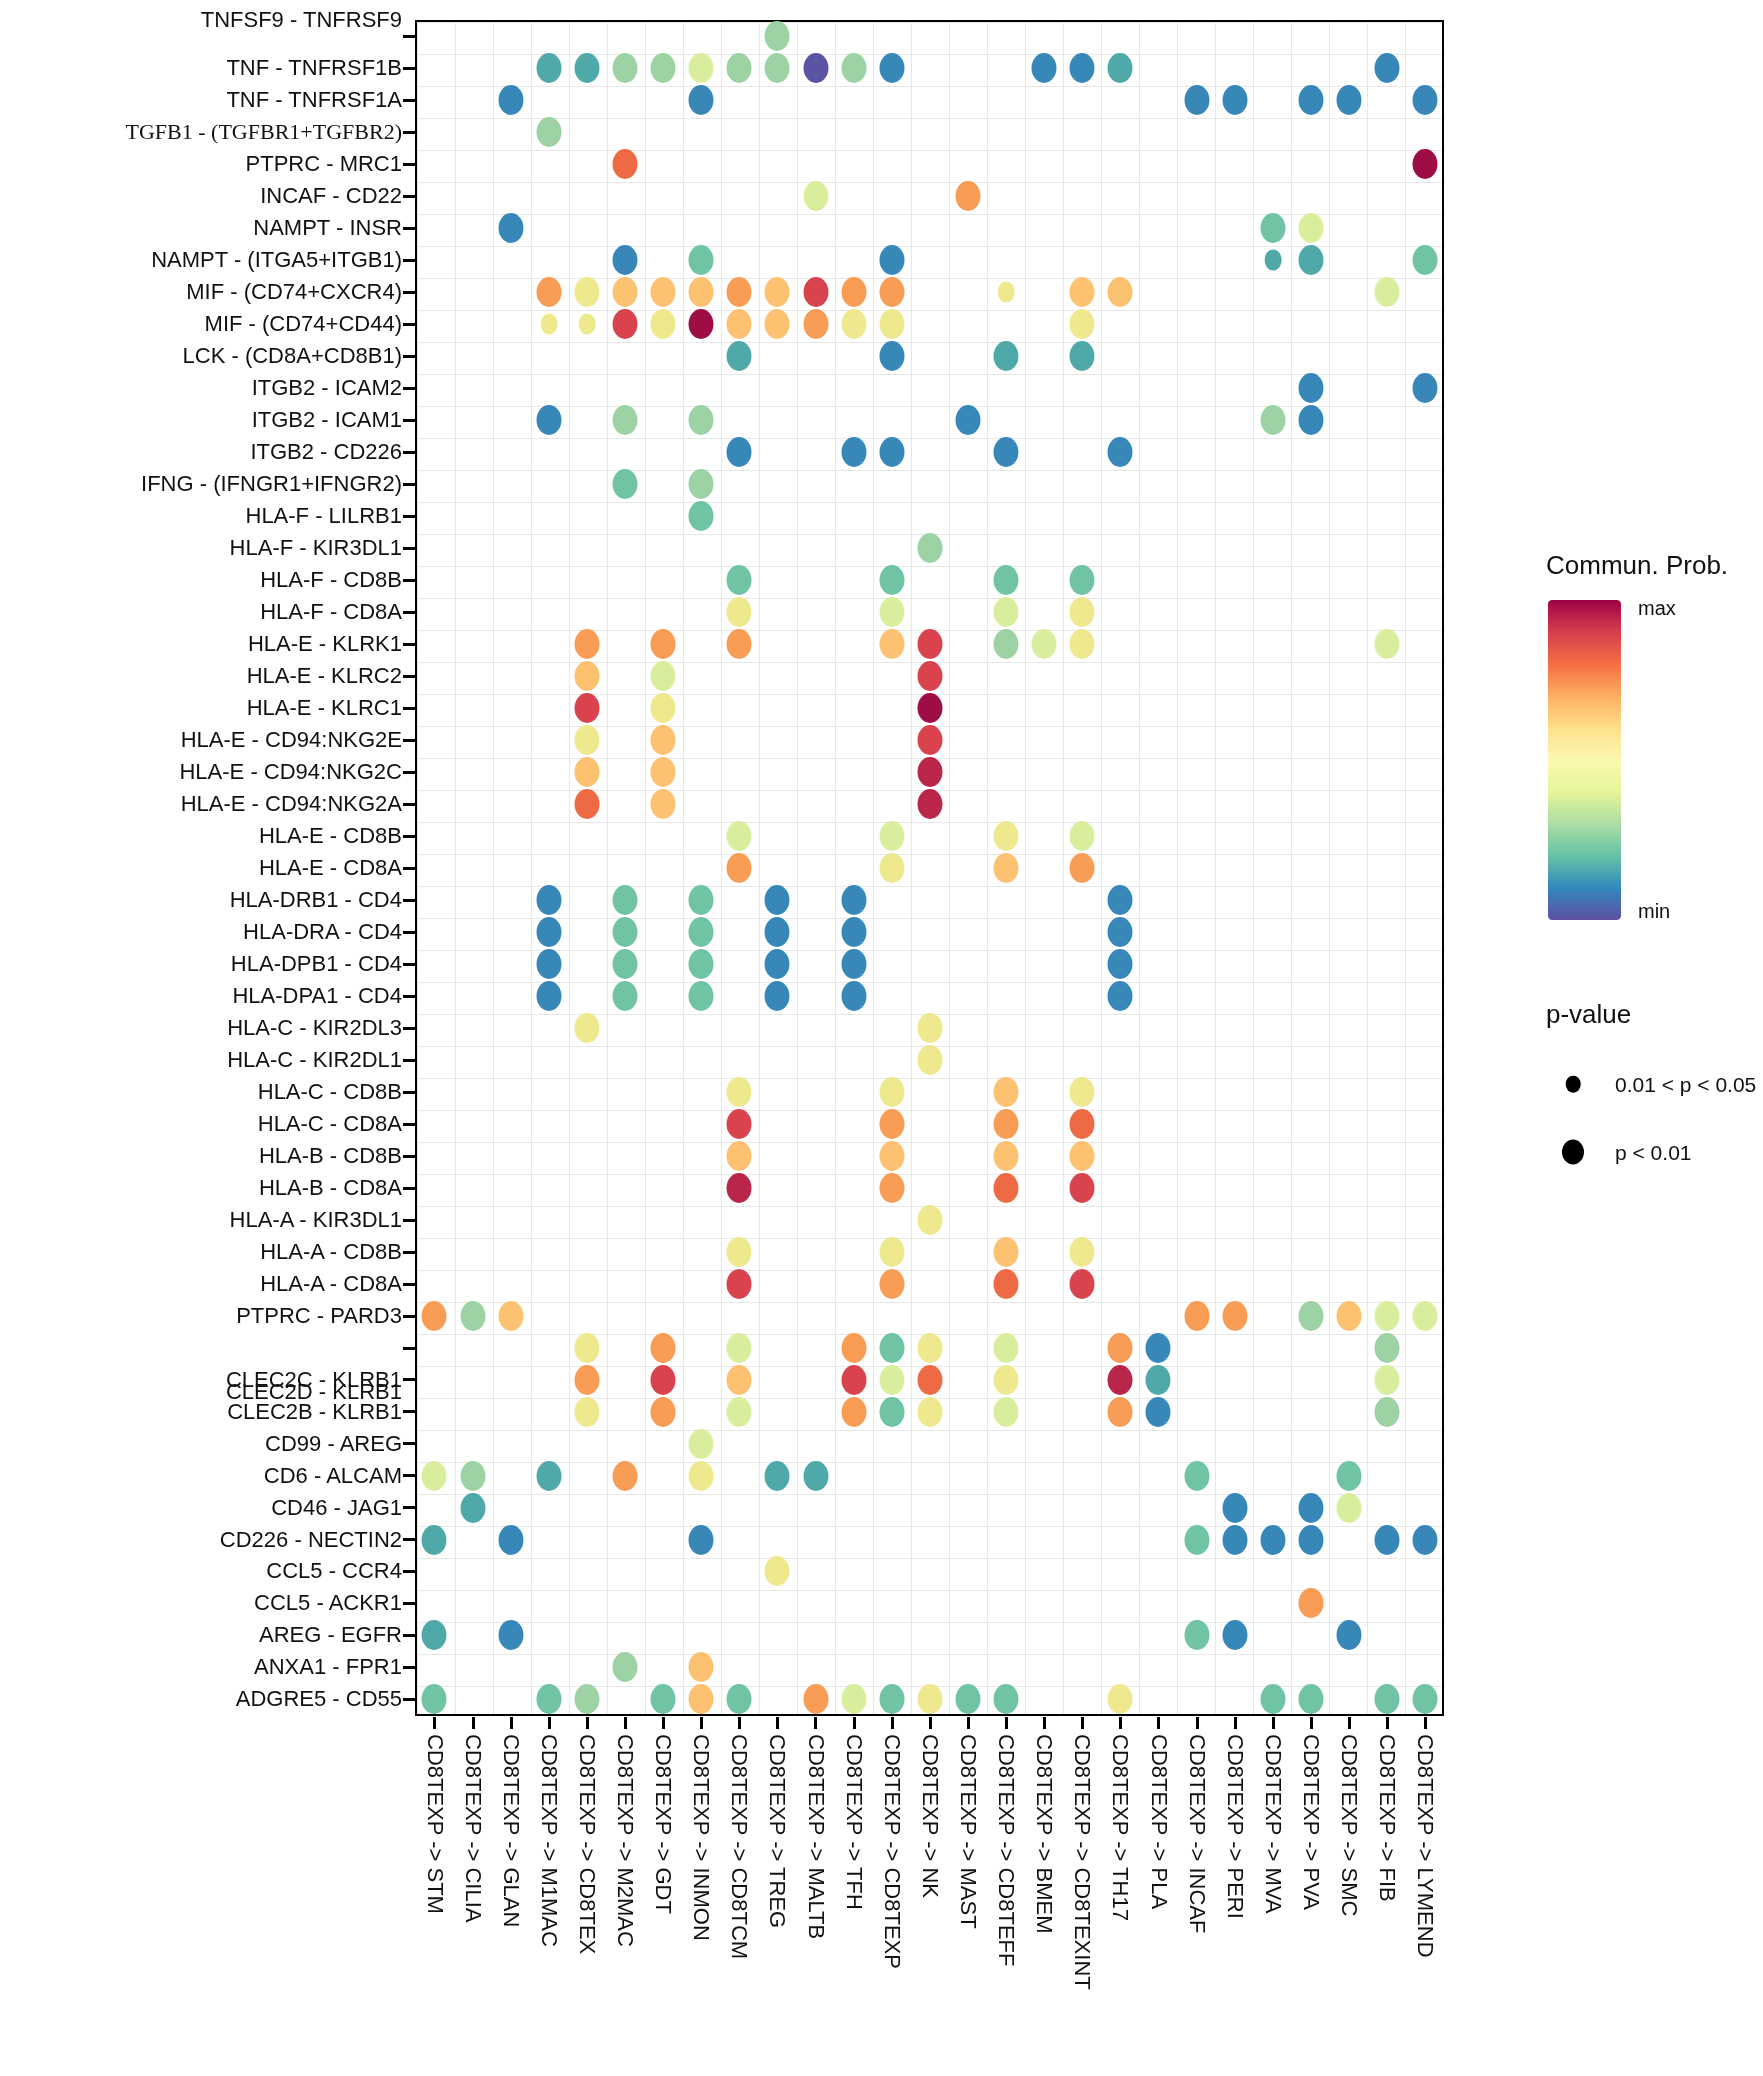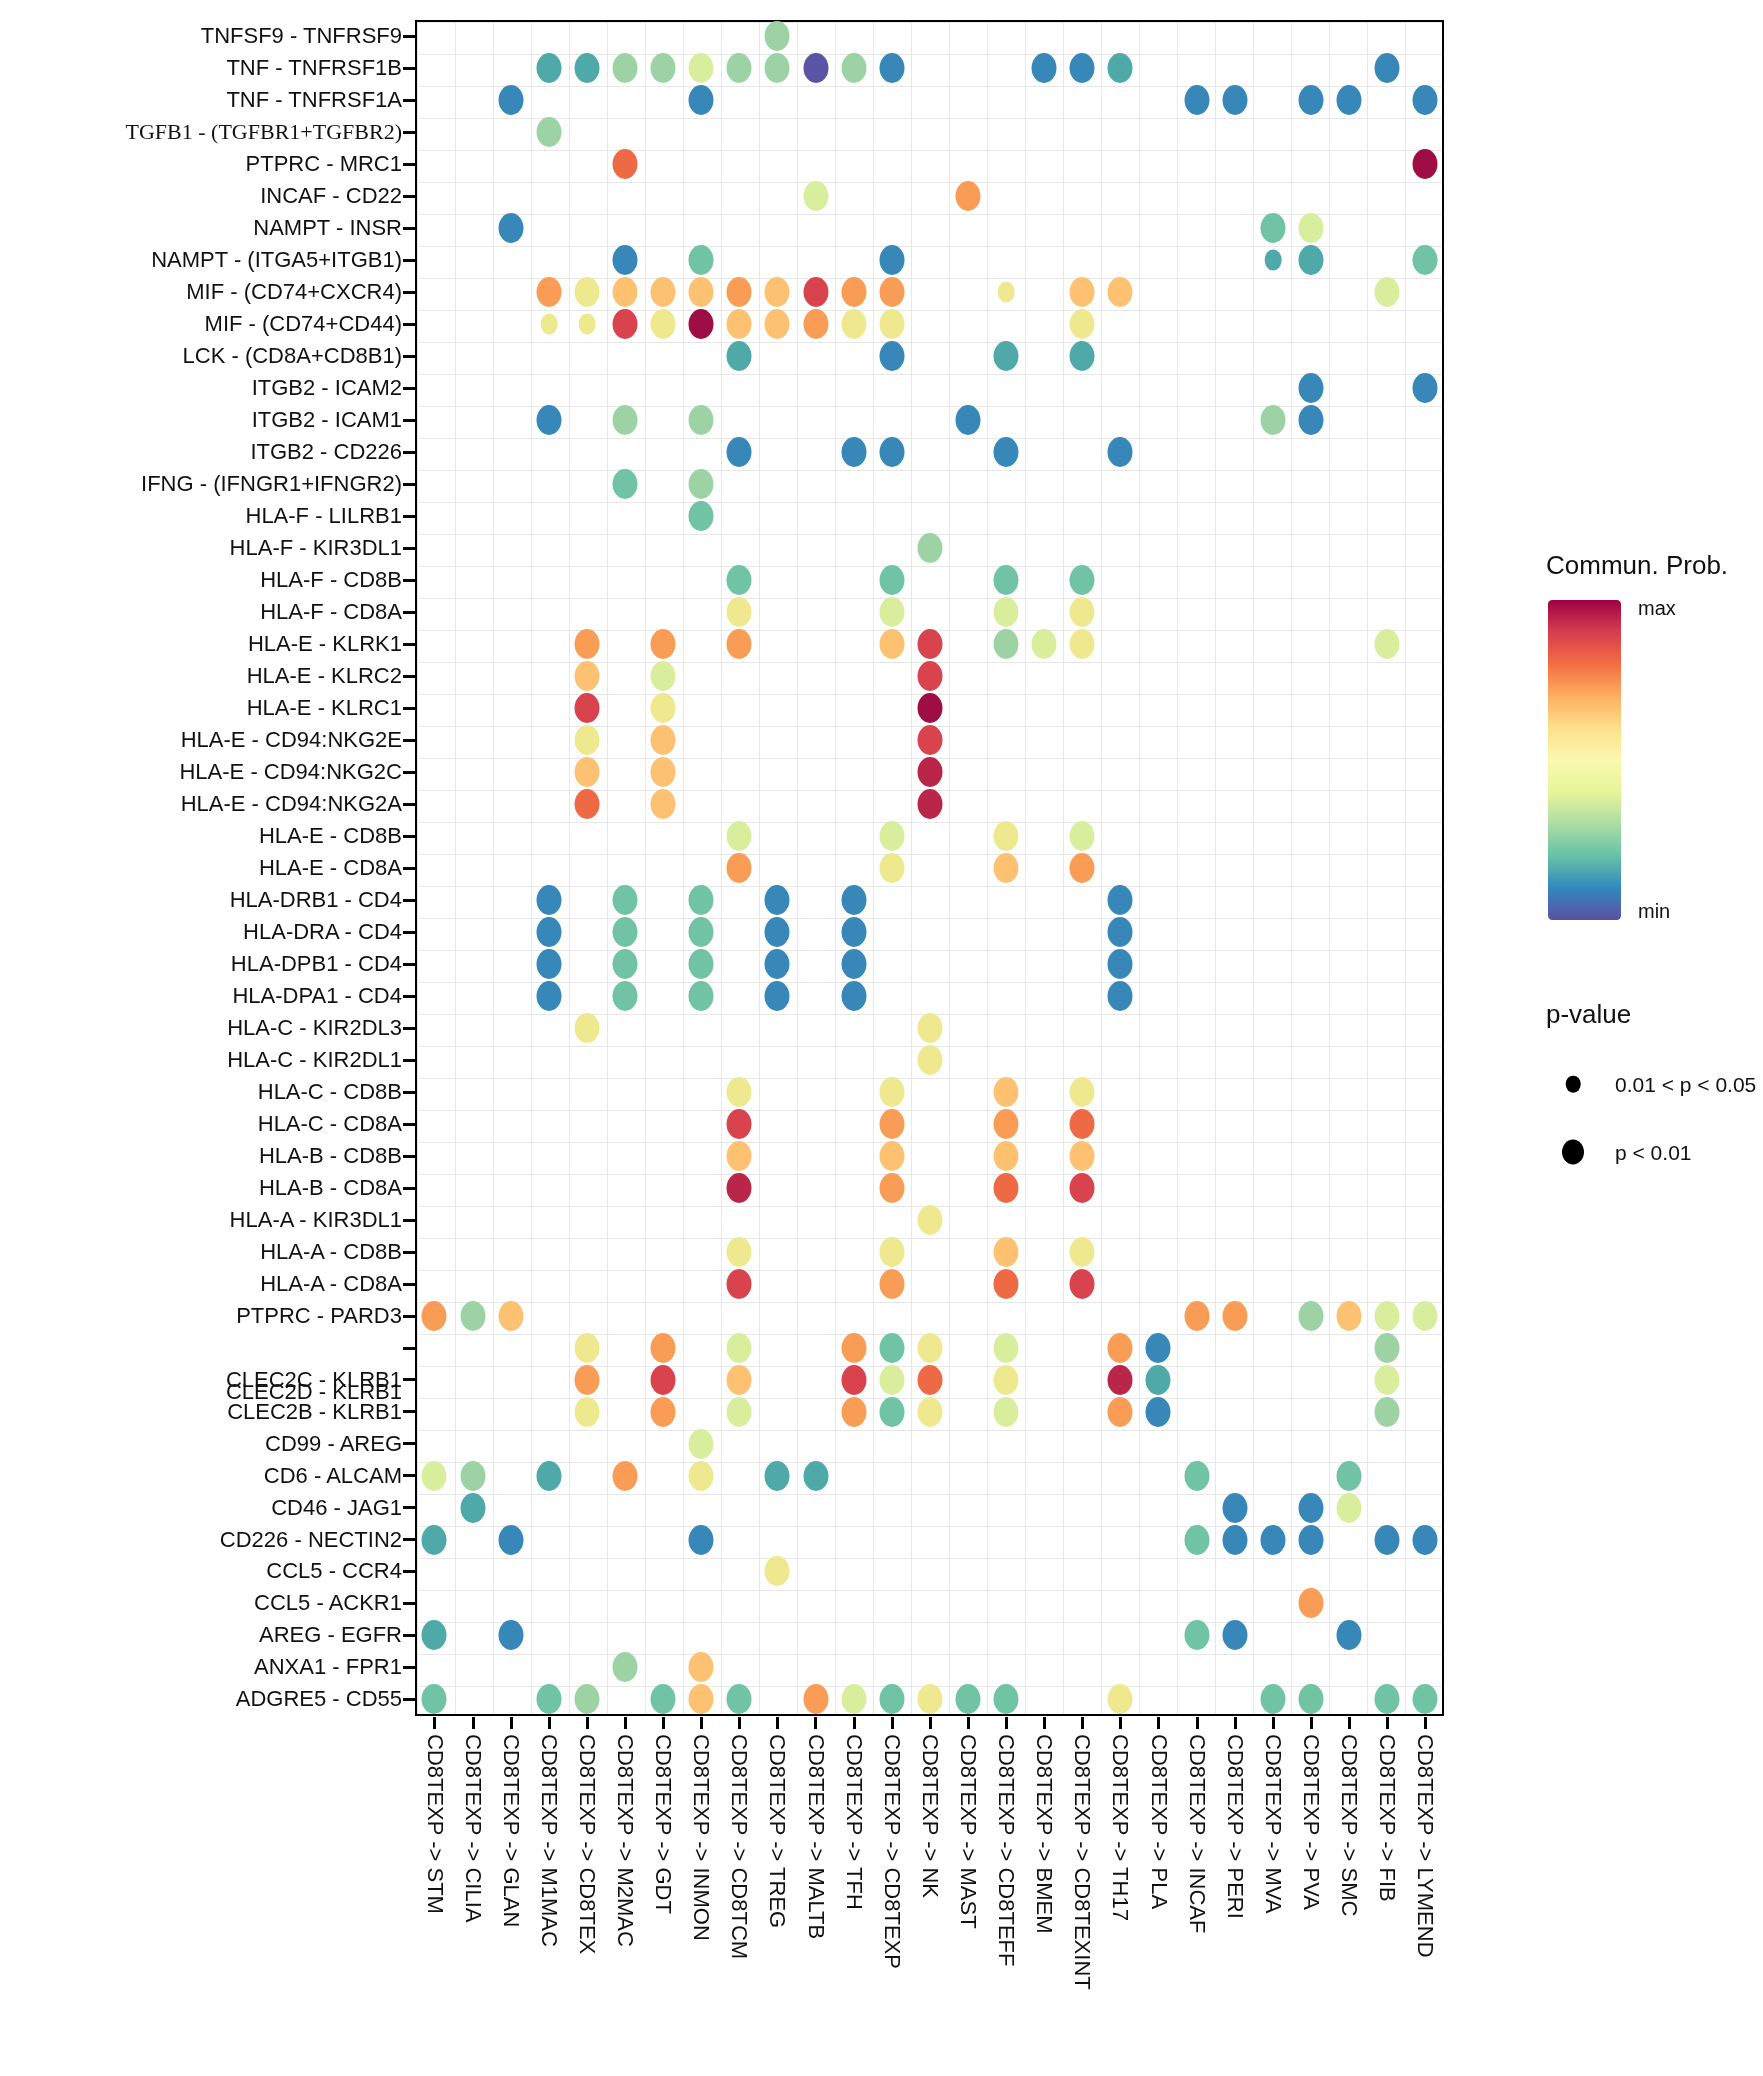--- a/index.html
+++ b/index.html
@@ -29,21 +29,21 @@
   #pdot-large{left:1573px;top:1152px;width:22px;height:25px;}
   #plab-small{position:absolute;left:1615px;top:1073px;font-size:21px;color:#111;}
   #plab-large{position:absolute;left:1615px;top:1141px;font-size:21px;color:#111;}
 </style>
 </head>
 <body>
 
 <div id="page">
   <div id="panel"></div>
   <div id="ylabels">
-      <div class="ylab" style="left: 21px; width: 381px; top: 36px;">TNFSF9 - TNFRSF9</div>
+      <div class="ylab" style="left: 21px; width: 381px; top: 20px;">TNFSF9 - TNFRSF9</div>
       <div class="ytick" style="left: 403px; top: 35px;"></div>
       <div class="ylab" style="left: 21px; width: 381px; top: 68px;">TNF - TNFRSF1B</div>
       <div class="ytick" style="left: 403px; top: 67px;"></div>
       <div class="ylab" style="left: 21px; width: 381px; top: 100px;">TNF - TNFRSF1A</div>
       <div class="ytick" style="left: 403px; top: 99px;"></div>
       <div class="ylab" style="left: 21px; width: 381px; top: 132px; font-family: Liberation Serif, serif;">TGFB1 - (TGFBR1+TGFBR2)</div>
       <div class="ytick" style="left: 403px; top: 131px;"></div>
       <div class="ylab" style="left: 21px; width: 381px; top: 164px;">PTPRC - MRC1</div>
       <div class="ytick" style="left: 403px; top: 163px;"></div>
       <div class="ylab" style="left: 21px; width: 381px; top: 196px;">INCAF - CD22</div>

